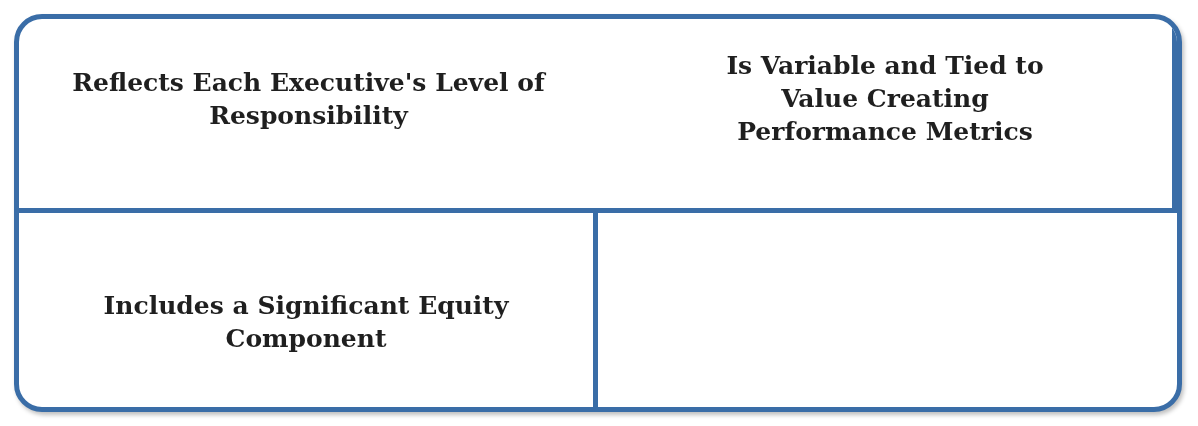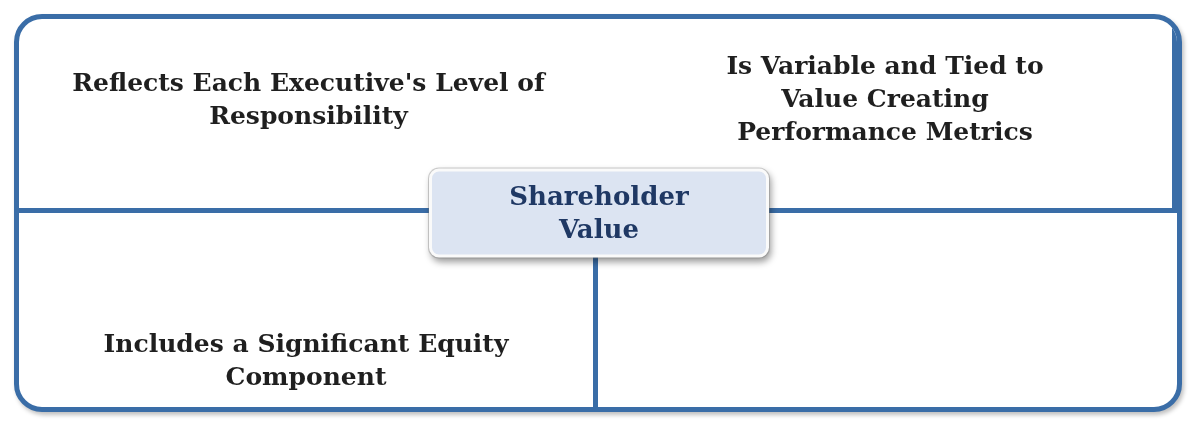--- a/index.html
+++ b/index.html
@@ -41,21 +41,21 @@
     display: flex;
     align-items: center;
     justify-content: center;
     text-align: center;
     box-sizing: border-box;
   }
   .quadrant.q-tl { border-right: 5px solid var(--border-blue); border-bottom: 5px solid var(--border-blue); }
   .quadrant.q-tr { border-bottom: 5px solid var(--border-blue); }
   .quadrant.q-bl { border-right: 5px solid var(--border-blue); }
   .quadrant.q-tl, .quadrant.q-tr { padding: 10px 30px 40px 30px; }
-  .quadrant.q-bl, .quadrant.q-br { padding: 37px 30px 14px 30px; align-items: flex-end; }
+  .quadrant.q-bl, .quadrant.q-br { padding: 37px 30px 14px 30px; }
   .quadrant-text {
     font-size: 25px;
     font-weight: bold;
     line-height: 1.32;
     color: var(--quadrant-text);
     white-space: pre-line;
   }
   .center-box {
     position: absolute;
     left: 50%;
@@ -94,17 +94,13 @@
       <div class="quadrant-text">Is Variable and Tied to
 Value Creating
 Performance Metrics</div>
     </div>
     <div class="quadrant q-bl">
       <div class="quadrant-text">Includes a Significant Equity
 Component</div>
     </div>
   </div>
 
-  <div class="center-box">
-    <div class="center-label">Shareholder
-Value</div>
-  </div>
 </div>
 
 </body></html>

